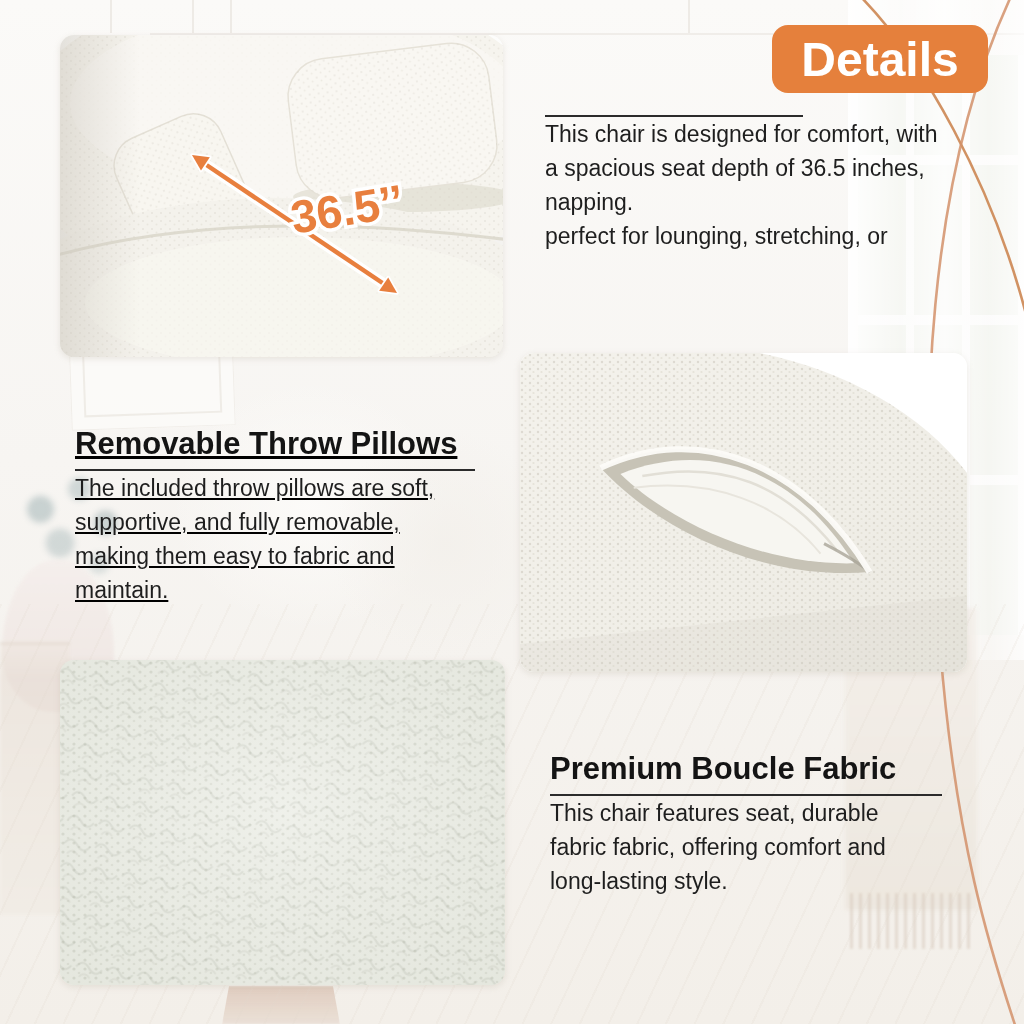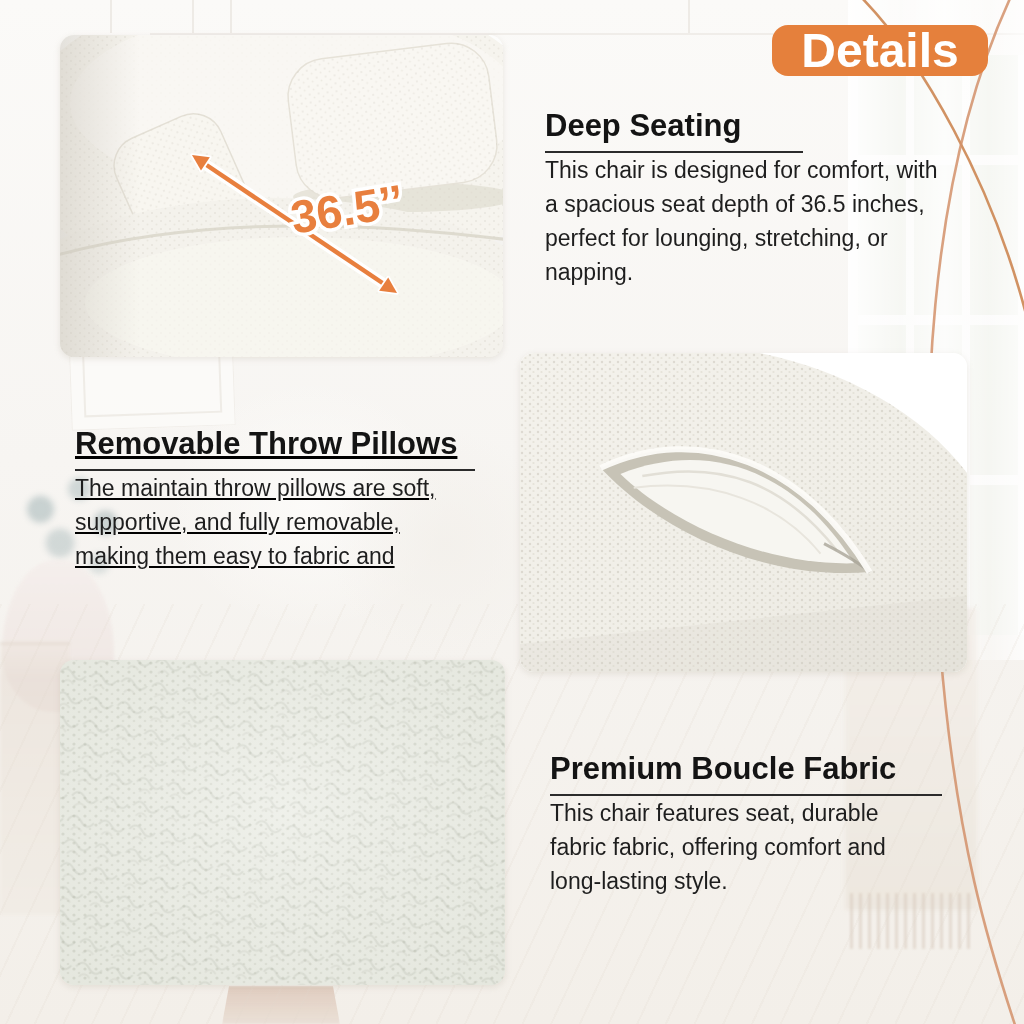--- a/index.html
+++ b/index.html
@@ -42,21 +42,21 @@
     background:linear-gradient(180deg,rgba(243,237,230,.85),rgba(233,226,216,.85));}
   .fringe{left:850px;top:893px;width:122px;height:56px;opacity:.8;filter:blur(1px);
     background:repeating-linear-gradient(90deg,rgba(212,197,182,.6) 0 3px,transparent 3px 9px);}
   .stool{left:222px;top:986px;width:118px;height:38px;opacity:.8;filter:blur(1px);
     clip-path:polygon(6% 0,94% 0,100% 100%,0 100%);
     background:linear-gradient(180deg,rgba(195,152,128,.5),rgba(216,189,171,.35));}
   .floor-weave{left:0;bottom:0;width:1024px;height:420px;
     background:repeating-linear-gradient(115deg,rgba(224,215,204,.18) 0 2px,transparent 2px 26px);}
   .curves{position:absolute;left:0;top:0;pointer-events:none;}
   
-  .badge{left:772px;top:25px;width:216px;height:51px;border-radius:16px;background:#E5803C;
+  .badge{left:772px;top:25px;width:216px;height:68px;border-radius:16px;background:#E5803C;
     color:#ffffff;font-size:48px;font-weight:600;display:flex;align-items:center;justify-content:center;}
   .photo{border-radius:14px;overflow:hidden;box-shadow:0 2px 6px rgba(168,158,142,.22);}
   .photo svg{display:block;width:100%;height:100%;}
   .photo-chair{left:60px;top:35px;width:443px;height:322px;}
   .photo-pillow{left:520px;top:353px;width:447px;height:319px;}
   .photo-fabric{left:60px;top:660px;width:445px;height:325px;}
   .text-block{width:445px;}
   .text-block h2{margin:0;font-size:31px;font-weight:700;color:#141414;letter-spacing:0;}
   .rule{height:2px;background:#2b2b2b;margin-top:7px;}
   .body{margin-top:0;font-size:23px;line-height:34px;color:#1e1e1e;}
@@ -137,27 +137,26 @@
         <line x1="142" y1="127" x2="327" y2="251" stroke="#ffffff" stroke-width="11" stroke-linecap="round"></line>
         <line x1="142" y1="127" x2="327" y2="251" stroke="#E87F3E" stroke-width="4.5"></line>
         <polygon points="132,120 141,135.6 149.8,122.3" fill="#E87F3E" stroke="#ffffff" stroke-width="3.5" paint-order="stroke" stroke-linejoin="round"></polygon>
         <polygon points="337,258 319.2,255.8 328.2,242.5" fill="#E87F3E" stroke="#ffffff" stroke-width="3.5" paint-order="stroke" stroke-linejoin="round"></polygon>
       </g>
       <text x="230" y="188" transform="rotate(-9 300 170)" font-family="Liberation Sans, sans-serif" font-size="46" font-weight="700" fill="#E87F3E" stroke="#ffffff" stroke-width="7" paint-order="stroke">36.5’’</text>
     </svg>
   </figure>
 
   <section class="abs text-block tb-deep">
-    <h2>Deep Seating</h2>
     <div class="rule"></div>
     <div class="body">
         <div>This chair is designed for comfort, with</div>
         <div>a spacious seat depth of 36.5 inches,</div>
+        <div>napping.</div>
         <div>perfect for lounging, stretching, or</div>
-        <div>napping.</div>
       </div>
   </section>
 
   <figure class="abs photo photo-pillow" style="margin:0">
     <svg viewBox="0 0 447 319" preserveAspectRatio="none">
       <defs>
         <pattern id="bdots2" width="8" height="7" patternUnits="userSpaceOnUse">
           <circle cx="2" cy="2" r="1.2" fill="rgba(168,163,148,0.30)"></circle>
           <circle cx="5.5" cy="5" r="1.1" fill="rgba(212,208,196,0.45)"></circle>
         </pattern>
@@ -179,23 +178,24 @@
         <path d="M 78,122 C 175,70 282,108 352,212" stroke="#fcfbf8" stroke-width="6" fill="none" opacity="0.95"></path>
       </g>
       <path d="M -10,292 L 454,242 L 454,330 L -10,330 Z" fill="rgba(214,210,199,0.22)"></path>
     </svg>
   </figure>
 
   <section class="abs text-block tb-removable">
     <h2>Removable Throw Pillows</h2>
     <div class="rule"></div>
     <div class="body">
-        <div>The maintain throw pillows are soft,</div>
+        <div>The included throw pillows are soft,</div>
         <div>supportive, and fully removable,</div>
         <div>making them easy to fabric and</div>
+        <div>maintain.</div>
       </div>
   </section>
 
   <figure class="abs photo photo-fabric" style="margin:0">
     <svg viewBox="0 0 445 325" preserveAspectRatio="none">
       <defs>
         <pattern id="fab1" width="11" height="9" patternUnits="userSpaceOnUse">
           <circle cx="3" cy="3" r="1.6" fill="rgba(158,163,147,0.30)"></circle>
           <circle cx="8" cy="7" r="1.3" fill="rgba(178,183,167,0.28)"></circle>
         </pattern>

